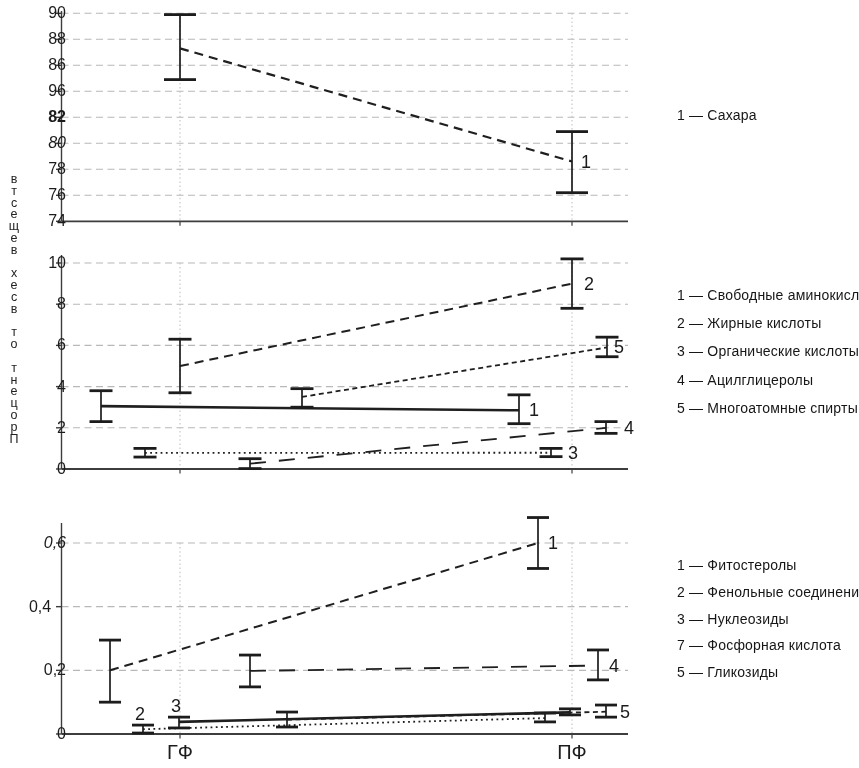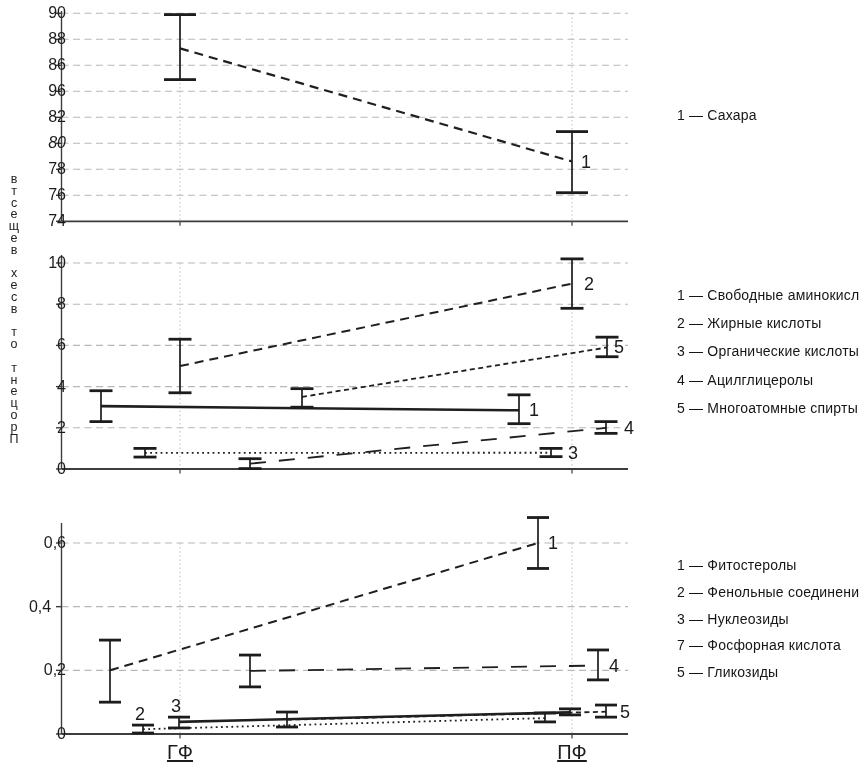--- a/index.html
+++ b/index.html
@@ -1,20 +1,20 @@
 <!DOCTYPE html>
 <html><head>
 <meta charset="utf-8">
 <style>
   html,body{margin:0;padding:0;background:#ffffff;}
   body{width:859px;height:768px;font-family:"Liberation Sans","DejaVu Sans",sans-serif;color:#1a1a1a;}
   .stage{position:relative;width:859px;height:768px;background:#fff;overflow:hidden;}
   svg{position:absolute;left:0;top:0;}
   .tick-label{position:absolute;left:14px;width:52px;text-align:right;font-size:16px;line-height:18px;color:#1c1c1c;white-space:nowrap;}
-  .xcat-label{position:absolute;transform:translateX(-50%);font-size:20px;line-height:22px;color:#1c1c1c;white-space:nowrap;text-decoration:underline;}
+  .xcat-label{position:absolute;transform:translateX(-50%);font-size:20px;line-height:22px;color:#1c1c1c;white-space:nowrap;}
   .ytitle{position:absolute;display:flex;flex-direction:column;align-items:center;}
   .ytitle-char{width:18px;height:11.8px;line-height:11.8px;font-size:12.5px;text-align:center;color:#222;}
   .legend-item{position:absolute;transform:translateY(-50%);font-size:14px;line-height:16px;color:#161616;white-space:nowrap;letter-spacing:.2px;}
   .plabel{position:absolute;font-size:18px;line-height:18px;color:#1b1b1b;white-space:nowrap;}
   .plabel.right{transform:translateY(-52%);}
   .plabel.above{transform:translate(-50%,-100%);}
 </style>
 </head>
 <body>
 
@@ -224,35 +224,35 @@
       <div class="ytitle-char">ц</div>
       <div class="ytitle-char">о</div>
       <div class="ytitle-char">р</div>
       <div class="ytitle-char">П</div>
     </div>
   <div id="ticks">
       <div class="tick-label" style="top: 212.3px;">74</div>
       <div class="tick-label" style="top: 186.3px;">76</div>
       <div class="tick-label" style="top: 160.3px;">78</div>
       <div class="tick-label" style="top: 134.3px; font-style: italic;">80</div>
-      <div class="tick-label" style="top: 108.3px;">82</div>
+      <div class="tick-label" style="top: 108.3px; font-weight: bold;">82</div>
       <div class="tick-label" style="top: 82.3px;">96</div>
       <div class="tick-label" style="top: 56.3px;">86</div>
       <div class="tick-label" style="top: 30.3px;">88</div>
       <div class="tick-label" style="top: 4.3px;">90</div>
       <div class="tick-label" style="top: 460px;">0</div>
       <div class="tick-label" style="top: 418.8px;">2</div>
       <div class="tick-label" style="top: 377.6px;">4</div>
       <div class="tick-label" style="top: 336.4px;">6</div>
       <div class="tick-label" style="top: 295.2px;">8</div>
       <div class="tick-label" style="top: 254px;">10</div>
       <div class="tick-label" style="top: 725px;">0</div>
       <div class="tick-label" style="top: 661.333px;">0,2</div>
       <div class="tick-label" style="top: 597.667px; text-align: center;">0,4</div>
-      <div class="tick-label" style="top: 534px;">0,6</div>
+      <div class="tick-label" style="top: 534px; font-style: italic;">0,6</div>
     </div>
   <div id="xlabels">
       <div class="xcat-label" style="left: 180px; top: 741px;">ГФ</div>
       <div class="xcat-label" style="left: 572px; top: 741px;">ПФ</div>
     </div>
   <div id="plabels">
       <div class="plabel right" style="left: 581px; top: 161.5px;">1</div>
       <div class="plabel right" style="left: 529px; top: 410.29px;">1</div>
       <div class="plabel right" style="left: 584px; top: 283.6px;">2</div>
       <div class="plabel right" style="left: 568px; top: 452.726px;">3</div>

